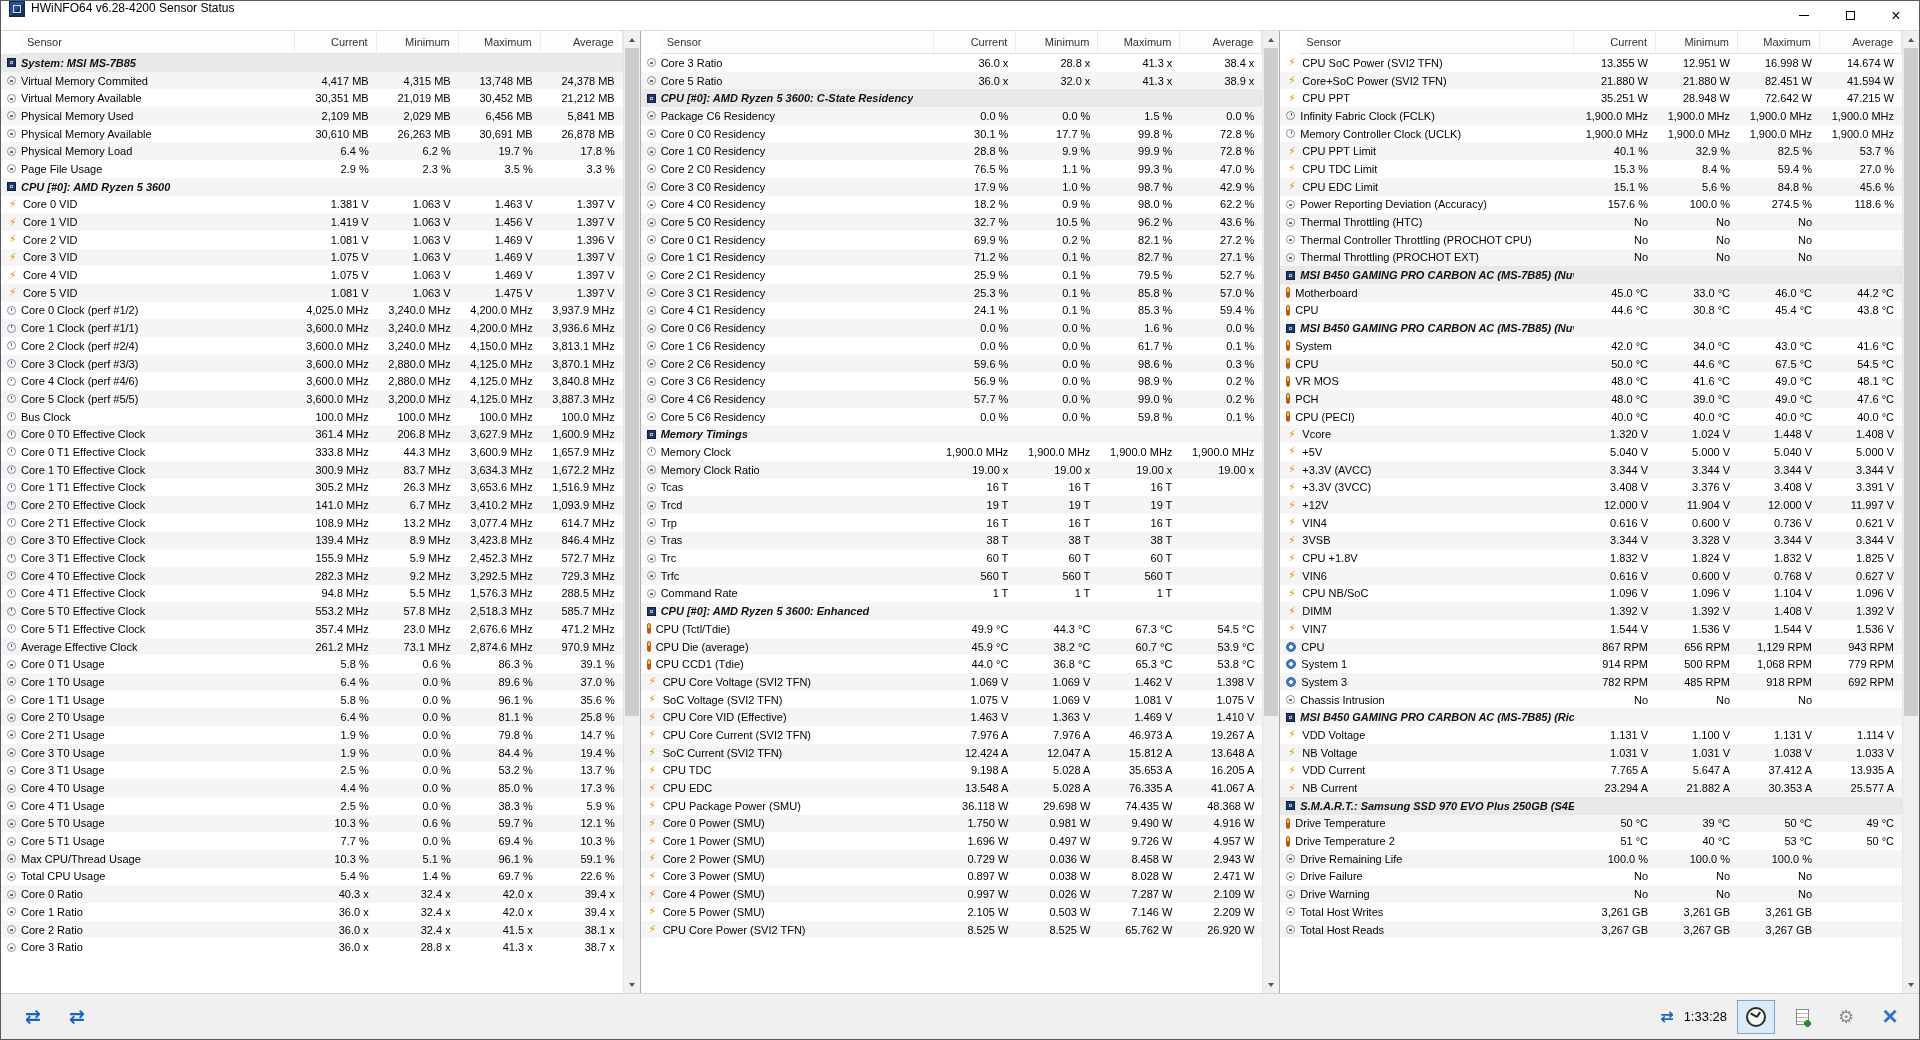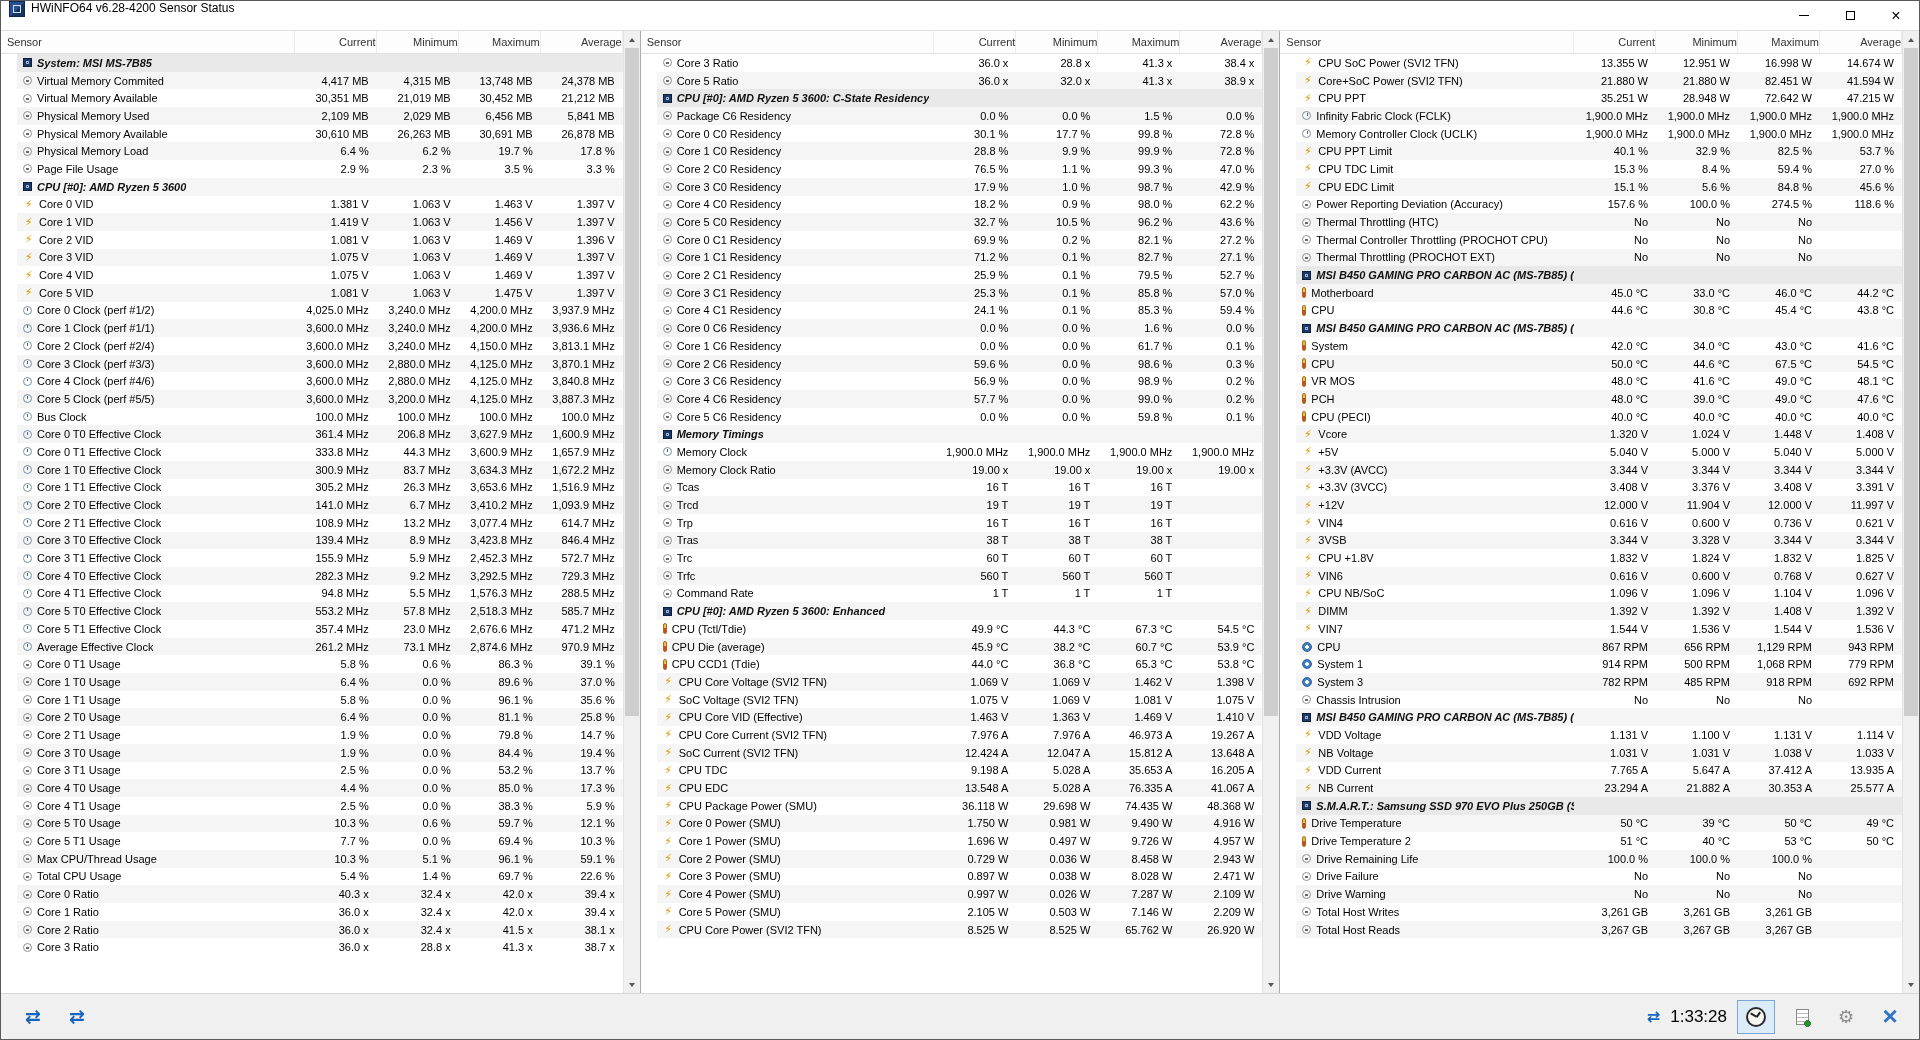--- a/index.html
+++ b/index.html
@@ -21,25 +21,25 @@
   .glyph-min { width:10px; height:1px; background:#000; display:inline-block; }
   .glyph-max { width:9px; height:9px; border:1px solid #000; display:inline-block; }
   .glyph-x { font-size:16px; color:#000; line-height:1; }
 
   
   .content { flex:1; min-height:0; display:flex; background:#e9e9e9; }
   .pane { flex:1; min-width:0; background:#fff; border-right:1px solid #ababab; display:flex; }
   .pane:last-child { border-right:none; }
   .pane-main { flex:1; min-width:0; display:flex; flex-direction:column; }
   .colhead { height:23px; flex:0 0 auto; display:flex; align-items:center;
-             background:#fdfdfd; border-bottom:1px solid #e0e0e0; font-size:11px; color:#333; }
+             background:#fdfdfd; border-bottom:1px solid #e0e0e0; font-size:11px; color:#333;margin-left:20px; }
   .colhead-cell { border-right:1px solid #ececec; height:100%; display:flex; align-items:center; }
   .colhead-label { flex:1; min-width:0; padding-left:6px; }
-  .colhead-val { width:82px; flex:0 0 auto; justify-content:flex-end; }
-  .rows { flex:1; overflow:hidden; background:#fff;padding-left:16px; }
+  .colhead-val { width:82px; flex:0 0 auto; justify-content:flex-end; padding-right:8px; }
+  .rows { flex:1; overflow:hidden; background:#fff; }
   .row { height:17.7px; display:flex; align-items:center; font-size:11px; color:#000; }
   .rows > .row:nth-child(even) { background:#f5f5f5; }
   .row.section { background:#e9e9e9; font-style:italic; font-weight:bold; color:#101010; }
   .cell-label { flex:1; min-width:0; display:flex; align-items:center; gap:5px;
                 padding-left:6px; white-space:nowrap; overflow:hidden; }
   .cell-val { width:82px; flex:0 0 auto; text-align:right; padding-right:8px; white-space:nowrap; }
   .lbl { overflow:hidden; text-overflow:clip; white-space:nowrap; }
 
   
   .ic { flex:0 0 auto; display:inline-flex; align-items:center; justify-content:center; }
@@ -67,21 +67,21 @@
   .vthumb { position:absolute; left:1px; right:1px; background:#cdcdcd; border-radius:1px; }
 
   
   .statusbar { height:46px; flex:0 0 auto; background:#f0f0f0; border-top:1px solid #d6d6d6;
                display:flex; align-items:center; padding:0 12px; }
   .nav-btn { width:40px; height:32px; display:flex; align-items:center; justify-content:center;
              margin-right:4px; border:1px solid transparent; }
   .nav-arrows { font-size:19px; font-weight:bold; color:#1565c0; line-height:1; }
   .status-right { margin-left:auto; display:flex; align-items:center; gap:10px; }
   .activity { font-size:16px; font-weight:bold; color:#1565c0; line-height:1; }
-  .uptime { font-size:17px; color:#000; }
+  .uptime { font-size:13px; color:#000; }
   .clock-btn { width:38px; height:34px; display:flex; align-items:center; justify-content:center;
                border:1px solid #76a7d6; background:#dcebf8; }
   .clockface { width:20px; height:20px; border-radius:50%; background:#f7f7f2;
                border:2px solid #2b2b2b; position:relative; }
   .clockface::before { content:""; position:absolute; left:47%; top:18%; width:1.5px; height:35%;
                        background:#222; transform-origin:bottom; transform:rotate(35deg); }
   .clockface::after { content:""; position:absolute; left:47%; top:8%; width:1.5px; height:45%;
                       background:#222; transform-origin:bottom; transform:rotate(-60deg); }
   .tool-btn { width:34px; height:34px; display:flex; align-items:center; justify-content:center; }
   .page-ic { width:13px; height:16px; border:1px solid #8a8a8a; background:

